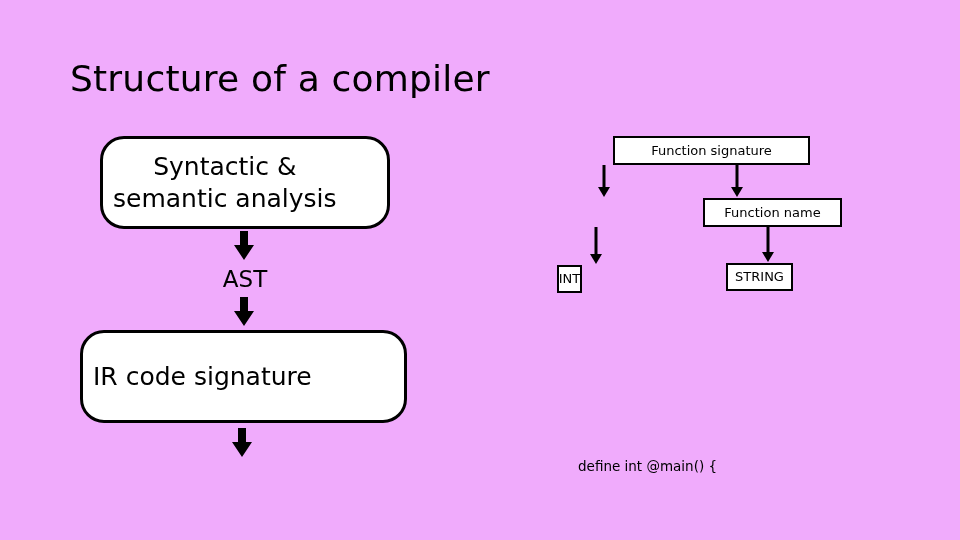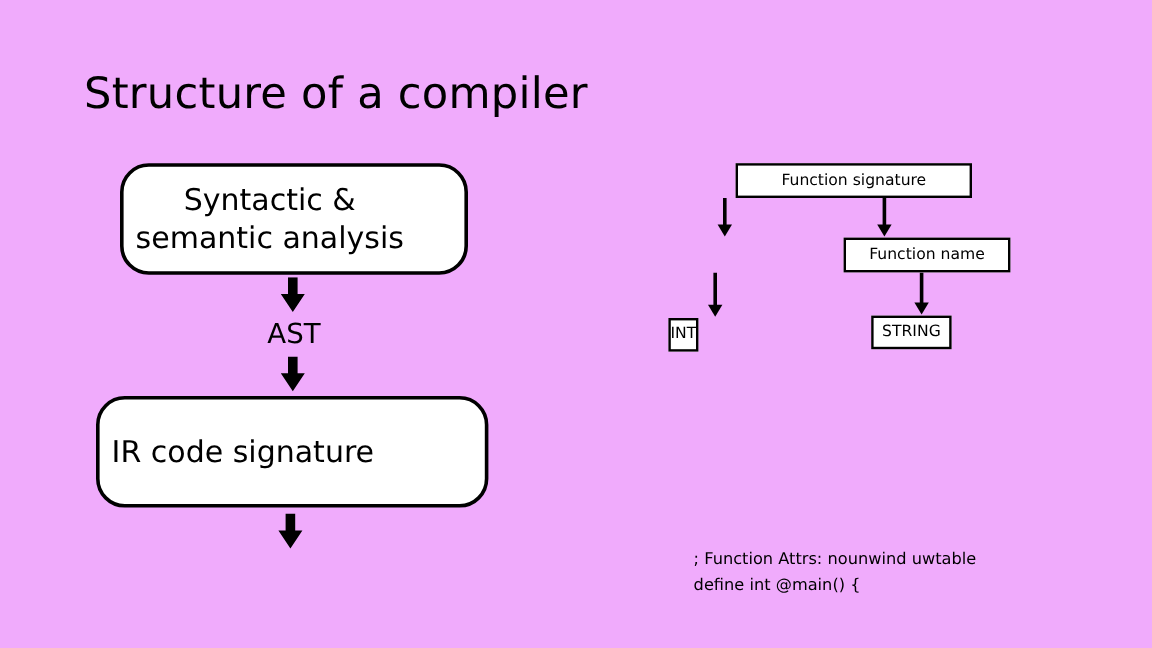--- a/index.html
+++ b/index.html
@@ -242,17 +242,16 @@
 
   <div class="rect-box" id="box-int">
     <div class="rbx-text">INT</div>
   </div>
 
   <div class="rect-box" id="box-string">
     <div class="rbx-text">STRING</div>
   </div>
 
   <div id="code-block">
-    <div class="code-line">; Function Attrs: nounwind uwtable</div>
     <div class="code-line">define int @main() {</div>
   </div>
 
 </div>
 
 </body></html>

